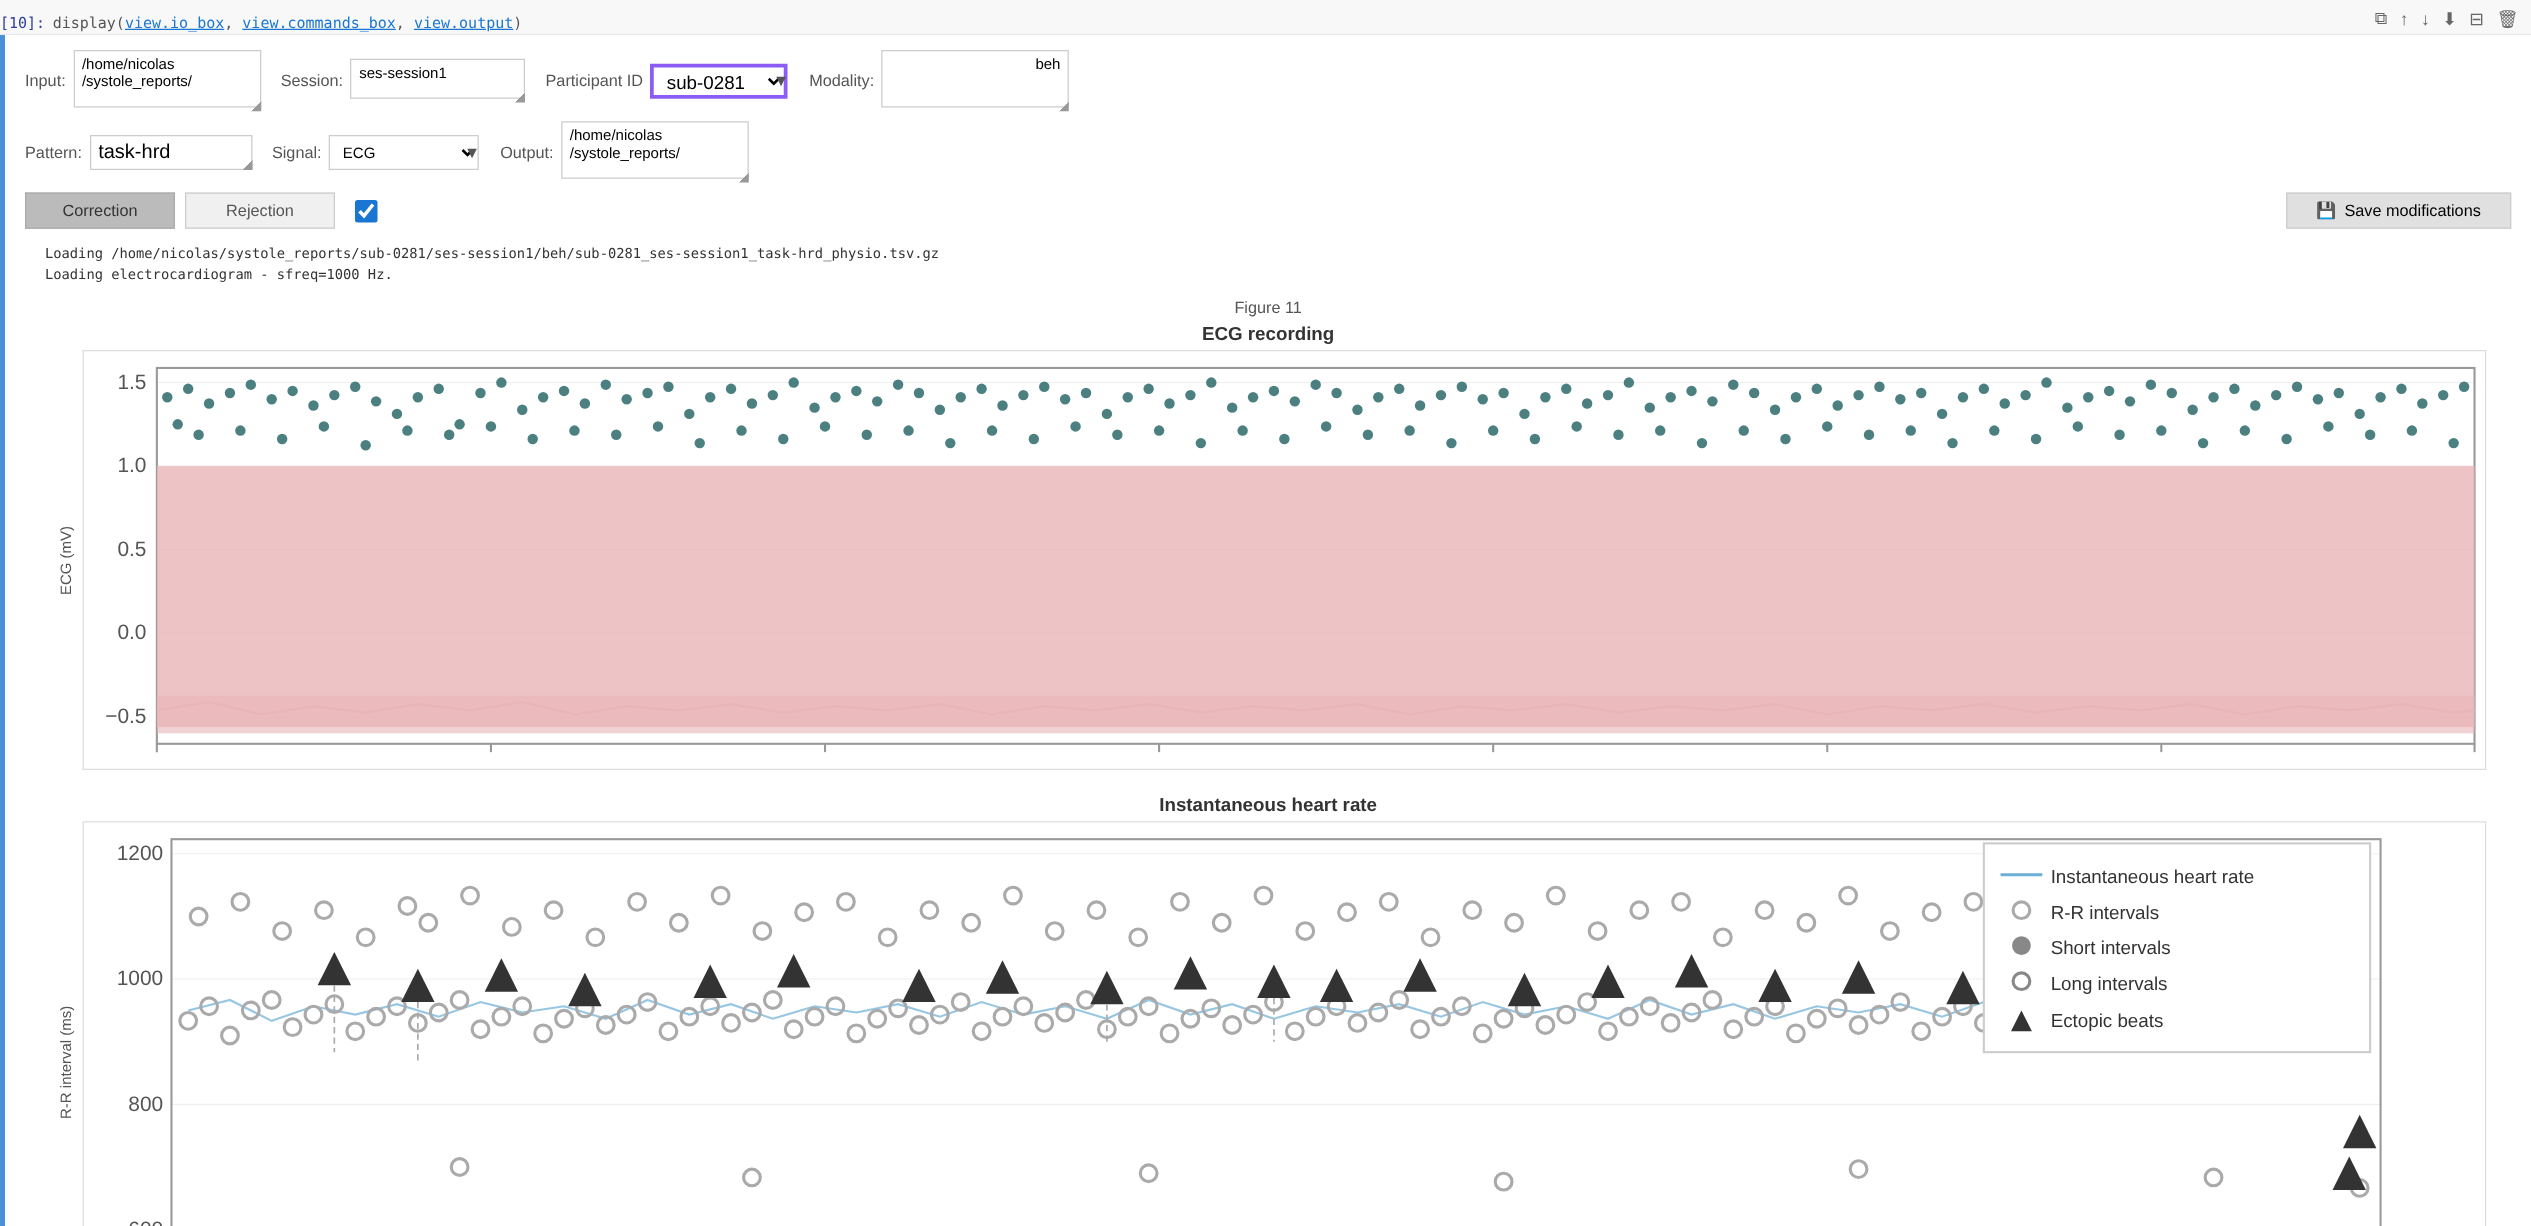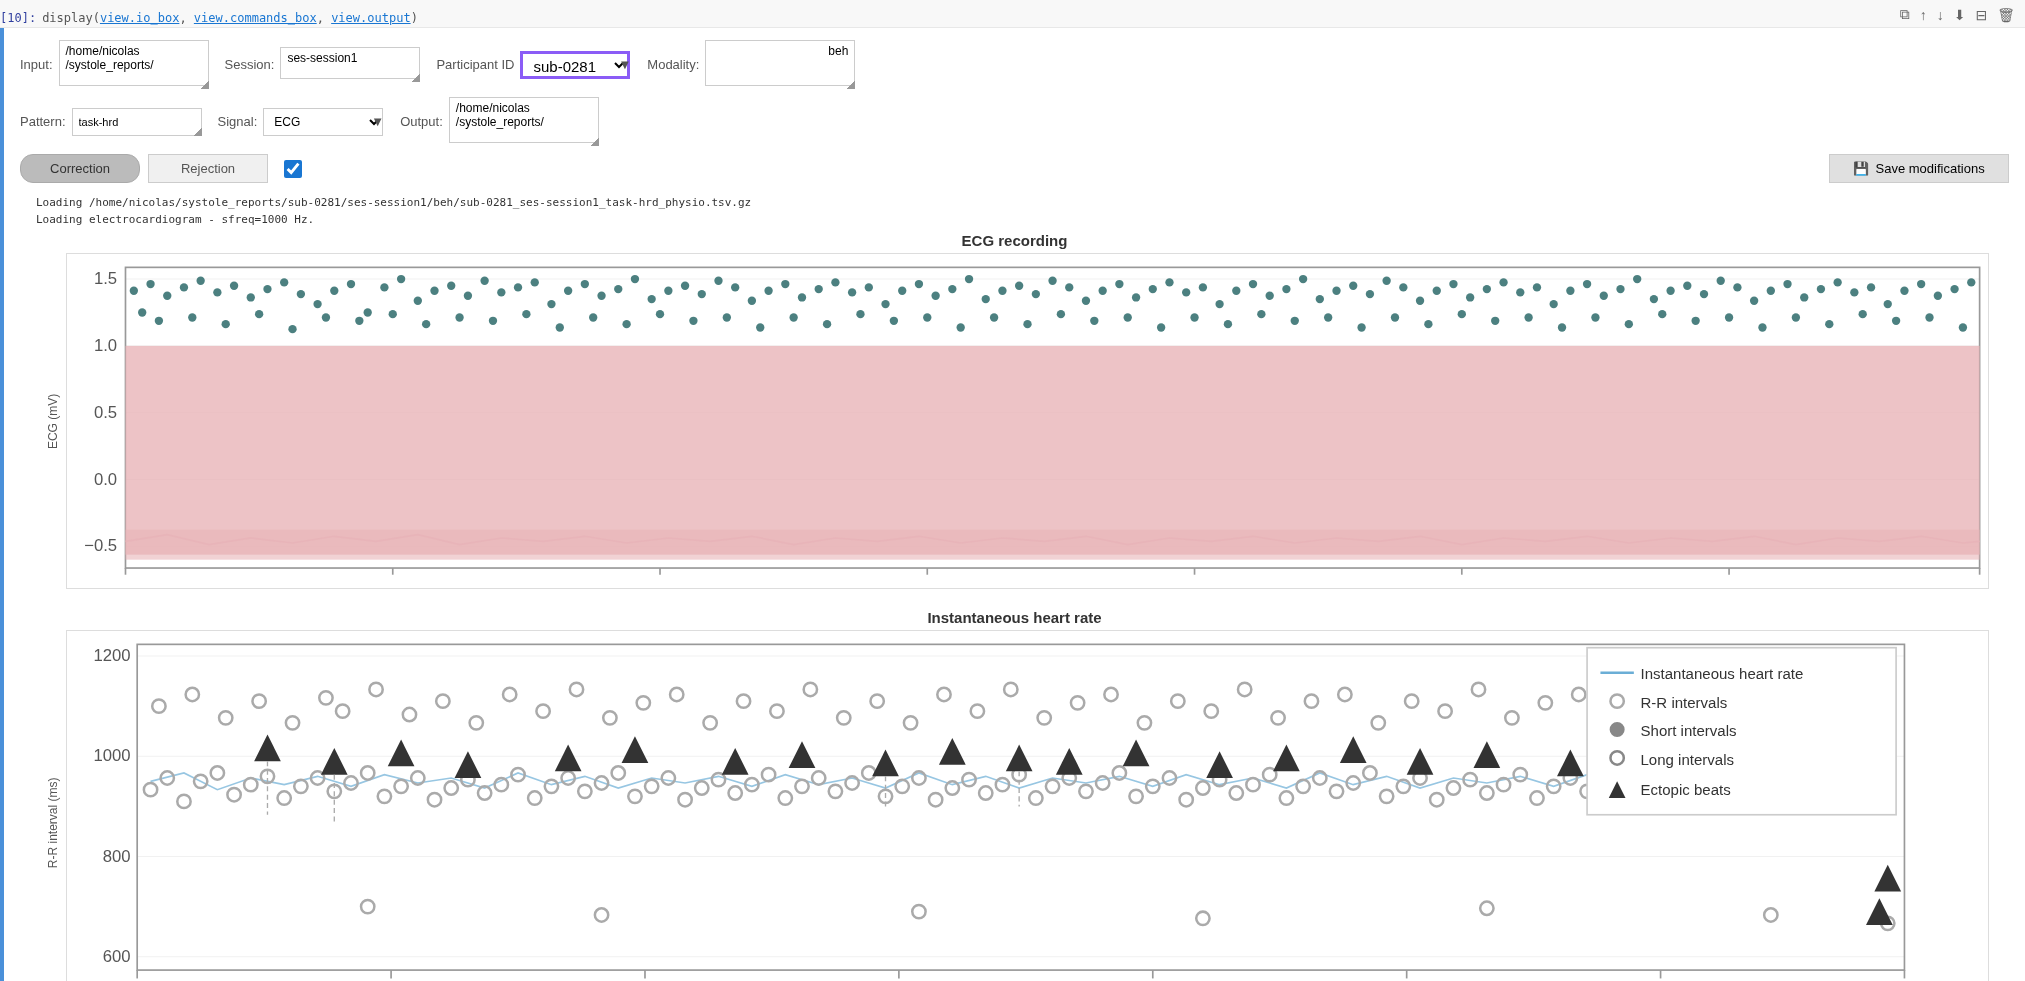--- a/index.html
+++ b/index.html
@@ -20,21 +20,21 @@
     }
     .form-field select { min-width: 100px; }
     
     .textarea-wrapper { position: relative; display: inline-block; }
     .textarea-wrapper .resize-corner { position: absolute; right: 0; bottom: 0; width: 8px; height: 8px; 
       background: linear-gradient(135deg, transparent 50%, #999 50%); cursor: se-resize; }
     
     .button-row { display: flex; align-items: center; gap: 8px; margin-bottom: 8px; }
     
     .tab-btn { padding: 6px 20px; border: 1px solid #ccc; cursor: pointer; font-size: 13px; min-width: 120px; }
-    .tab-btn.active { background: #bbb; color: #333; border-radius: 13px; }
+    .tab-btn.active { background: #bbb; color: #333; }
     .tab-btn.inactive { background: #f0f0f0; color: #555; }
     
     .checkbox-wrapper { display: flex; align-items: center; }
     .checkbox-wrapper input[type="checkbox"] { width: 16px; height: 16px; accent-color: #1976d2; }
     
     .save-btn { background: #e0e0e0; border: 1px solid #ccc; padding: 6px 16px; cursor: pointer; font-size: 13px; display: flex; align-items: center; gap: 6px; min-width: 180px; justify-content: center; }
     
     .output-text { font-family: monospace; font-size: 11px; color: #333; padding: 4px 16px; line-height: 1.5; }
     .figure-title { text-align: center; font-size: 13px; color: #555; margin-bottom: 8px; }
     .chart-title { text-align: center; font-size: 15px; font-weight: 700; color: #333; margin-bottom: 4px; }
@@ -106,21 +106,21 @@
               <textarea style="width: 150px; height: 46px; font-size: 12px; font-family: inherit; border: 1px solid rgb(204, 204, 204); resize: none; padding: 3px 6px; text-align: right;">beh</textarea>
               <div class="resize-corner"></div>
             </div>
           </div>
         </div>
 
         <div class="form-row">
           <div class="form-field">
             <label>Pattern:</label>
             <div class="textarea-wrapper">
-              <input type="text" value="task-hrd" style="width: 130px; height: 28px; font-size: 11px; border: 1px solid rgb(204, 204, 204); padding: 3px 6px;">
+              <input type="text" value="task-hrd" style="width: 130px; height: 28px; font-size: 16px; border: 1px solid rgb(204, 204, 204); padding: 3px 6px;">
               <div class="resize-corner" style="position:absolute;right:0;bottom:0;width:8px;height:8px;background:linear-gradient(135deg, transparent 50%, #999 50%);"></div>
             </div>
           </div>
 
           <div class="form-field">
             <label>Signal:</label>
             <select style="min-width:120px;height:28px;font-size:12px;border:1px solid #ccc;">
               <option>ECG</option>
               <option>PPG</option>
             </select>
@@ -149,20 +149,21 @@
             <span>💾</span>
             <span>Save modifications</span>
           </button>
         </div>
 
         <div class="output-text">
           <div>Loading /home/nicolas/systole_reports/sub-0281/ses-session1/beh/sub-0281_ses-session1_task-hrd_physio.tsv.gz</div>
           <div>Loading electrocardiogram - sfreq=1000 Hz.</div>
         </div>
 
+        <div class="figure-title" style="font-size:13px;color:#555;text-align:center;margin:6px 0;">Figure 11</div>
 
         <div style="padding:0 20px;">
 
           <div style="margin-bottom:20px;">
             <div class="chart-title" style="text-align:center;font-size:15px;color:#333;margin-bottom:4px;">ECG recording</div>
             <div style="display:flex;align-items:stretch;">
               <div style="writing-mode:vertical-rl;transform:rotate(180deg);font-size:12px;color:#555;text-align:center;padding:0 6px;white-space:nowrap;">ECG (mV)</div>
               <svg width="100%" viewBox="0 0 1150 200" style="border:1px solid #ddd;background:#fff;cursor:crosshair;">
 
                 <text x="30" y="18" font-size="10" fill="#555" text-anchor="end">1.5</text>

